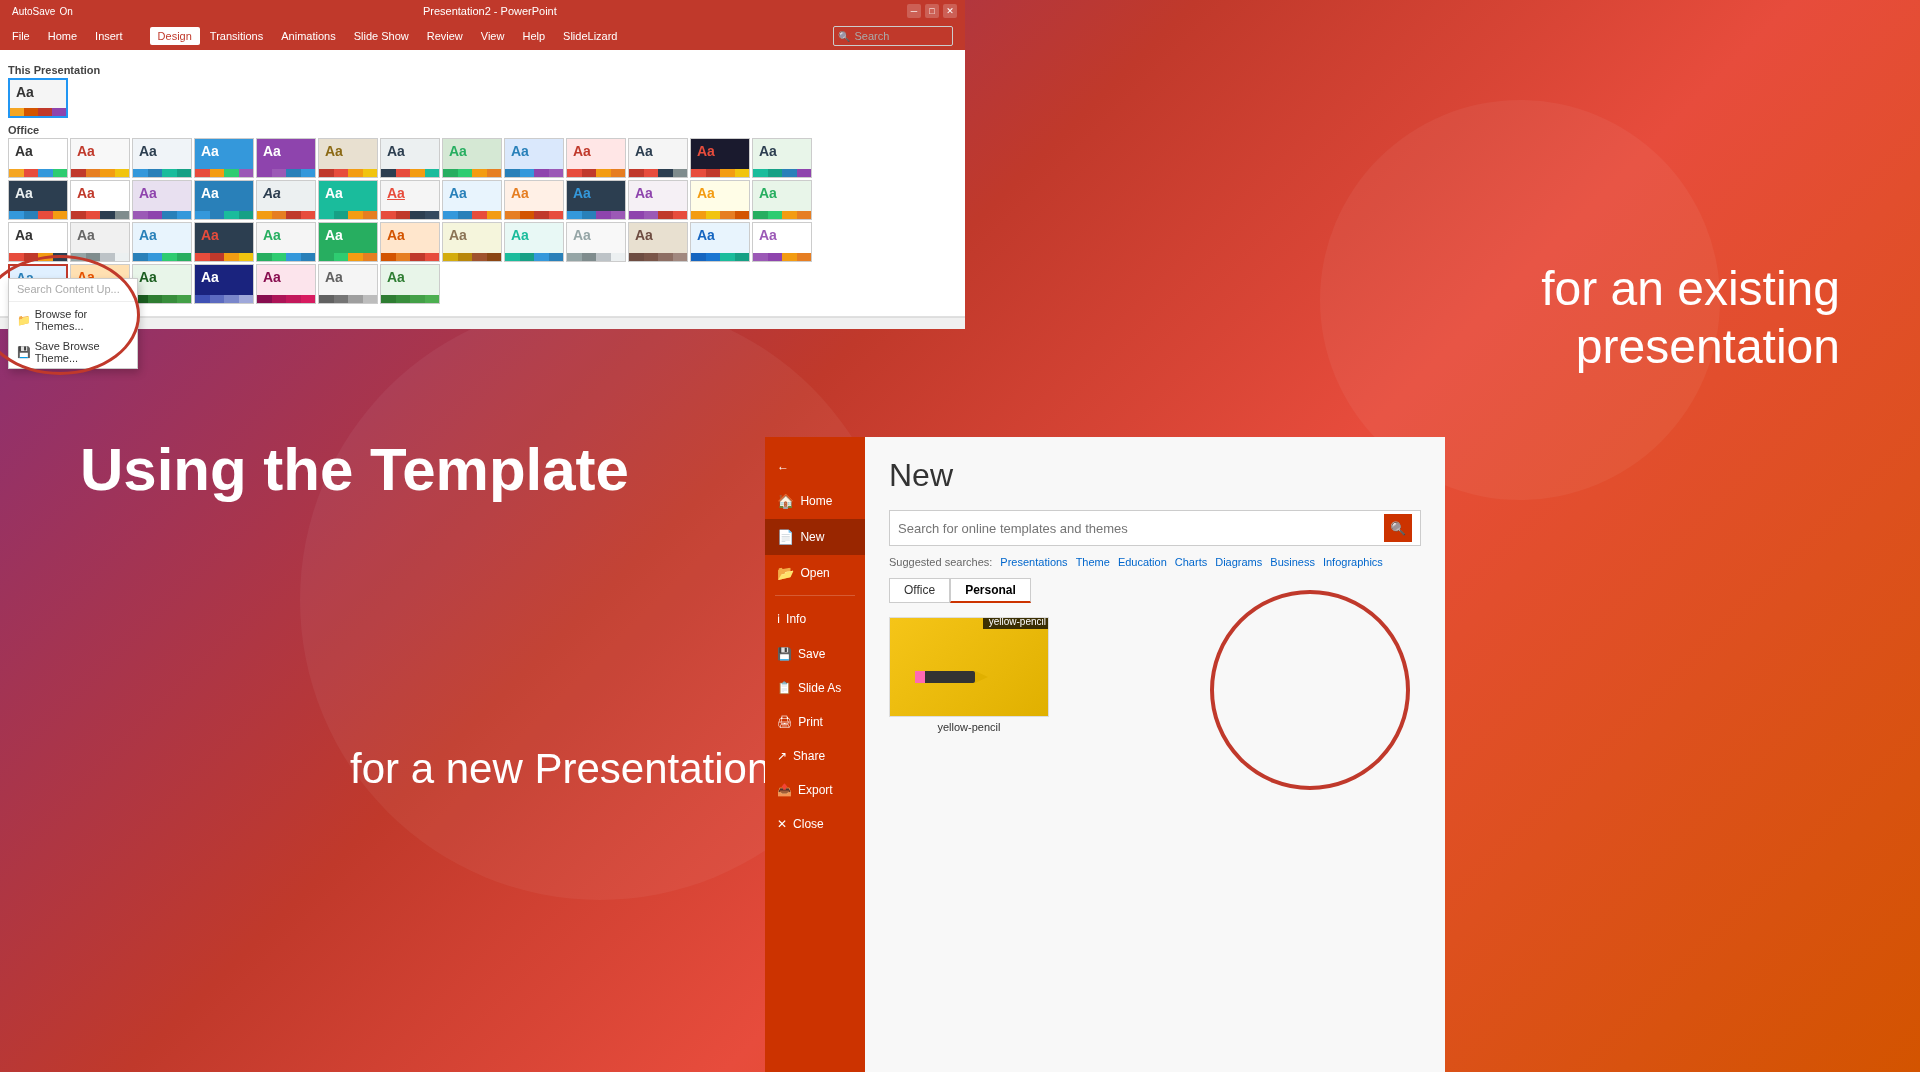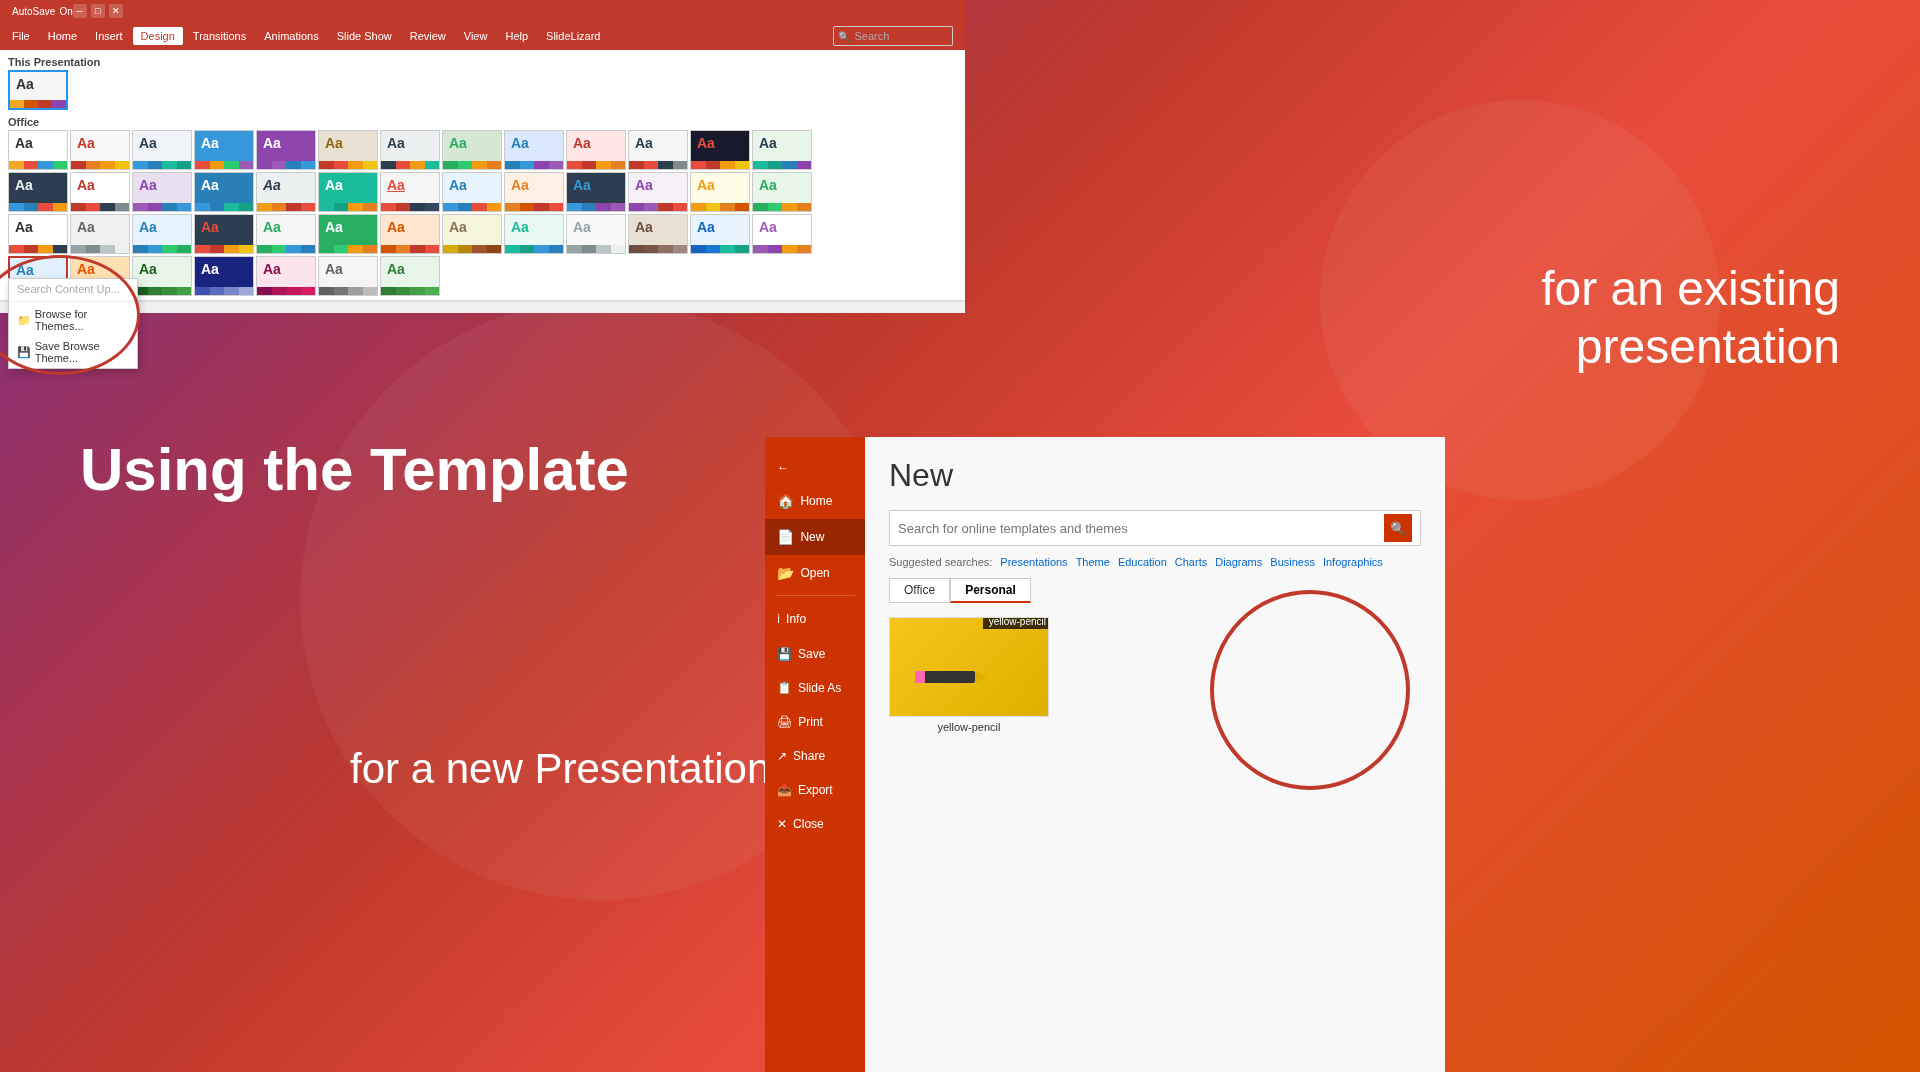--- a/index.html
+++ b/index.html
@@ -101,37 +101,38 @@
     .menu-item {
       color: #fff;
       font-size: 11px;
       padding: 3px 8px;
       cursor: pointer;
       border-radius: 2px;
     }
     .menu-item.active {
       background: #fff;
       color: #c0392b;
+      margin-left: 17px;
     }
     .search-box {
       border: 1px solid #ccc;
       border-radius: 2px;
       height: 20px;
       padding: 0 4px;
       font-size: 11px;
       width: 120px;
       display: flex;
       align-items: center;
       gap: 4px;
     }
 
     
     .themes-panel {
       background: #fff;
-      padding: 4px 8px;
+      padding: 12px 8px;
       border-bottom: 1px solid #e0e0e0;
     }
     .themes-grid {
       display: flex;
       flex-wrap: wrap;
       gap: 2px;
     }
     .theme-item {
       width: 60px;
       height: 40px;
@@ -416,20 +417,21 @@
 
 <div class="heading-template">Using the Template</div>
 <div class="heading-existing">for an existing<br>presentation</div>
 <div class="heading-new-pres">for a new Presentation</div>
 
 <div class="ppt-window">
 
   <div class="title-bar">
     <span style="color:#fff;font-size:10px;padding:0 4px;">AutoSave</span>
     <span style="color:#fff;font-size:10px;">On</span>
+    <span style="flex:1;color:#fff;font-size:11px;text-align:center;">Presentation2 - PowerPoint</span>
     <div class="window-controls">
       <div class="win-btn">─</div>
       <div class="win-btn">□</div>
       <div class="win-btn">✕</div>
     </div>
   </div>
 
   <div class="menu-bar">
     <div class="menu-item">File</div>
     <div class="menu-item">Home</div>

